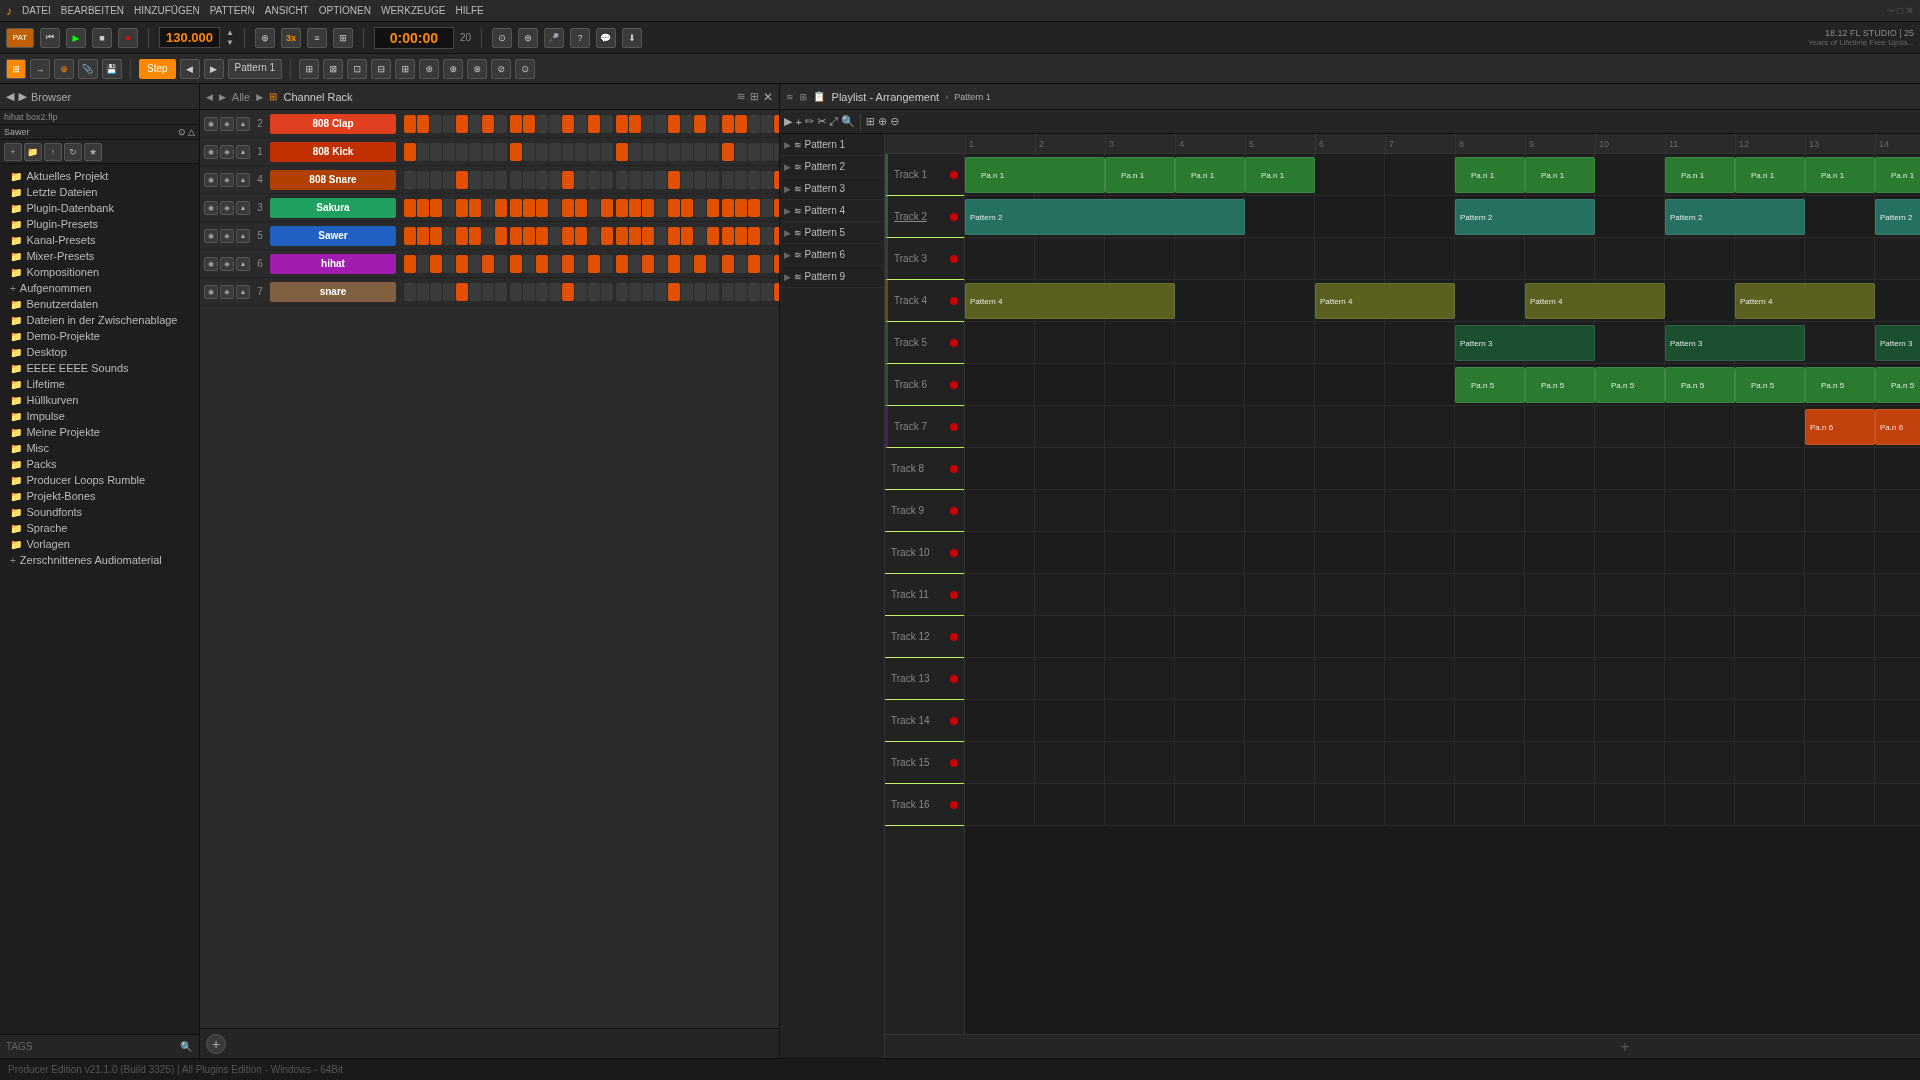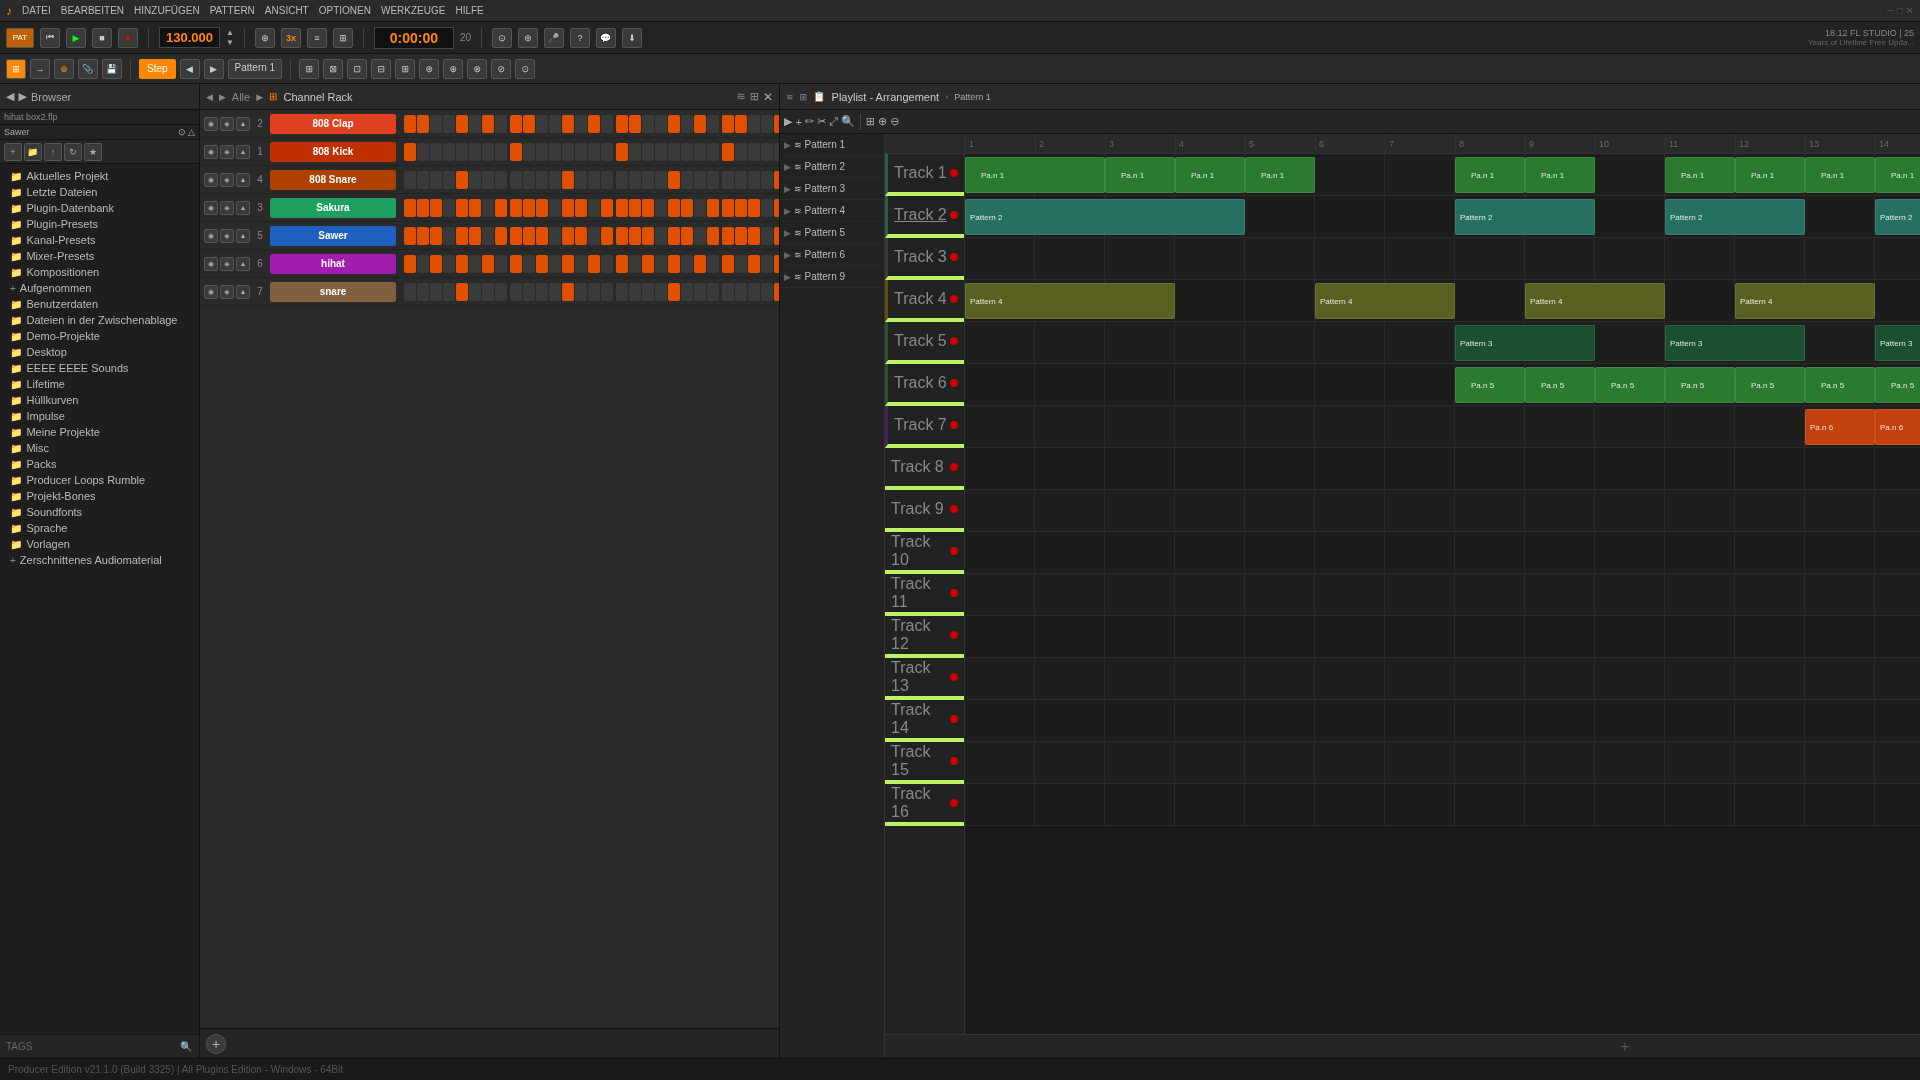--- a/index.html
+++ b/index.html
@@ -420,22 +420,22 @@
       width: 80px;
       flex-shrink: 0;
       background: #222;
       border-right: 1px solid #333;
     }
     .track-label {
       height: 42px;
       display: flex;
       align-items: center;
       padding: 0 6px;
-      border-bottom: 4px solid #bef264;
-      font-size: 16px;
+      border-bottom: 1px solid #bef264;
+      font-size: 10px;
       color: #888;
       cursor: pointer;
     }
     .track-label .mute-btn {
       width: 8px;
       height: 8px;
       border-radius: 50%;
       background: #c00;
       margin-left: auto;
       flex-shrink: 0;

